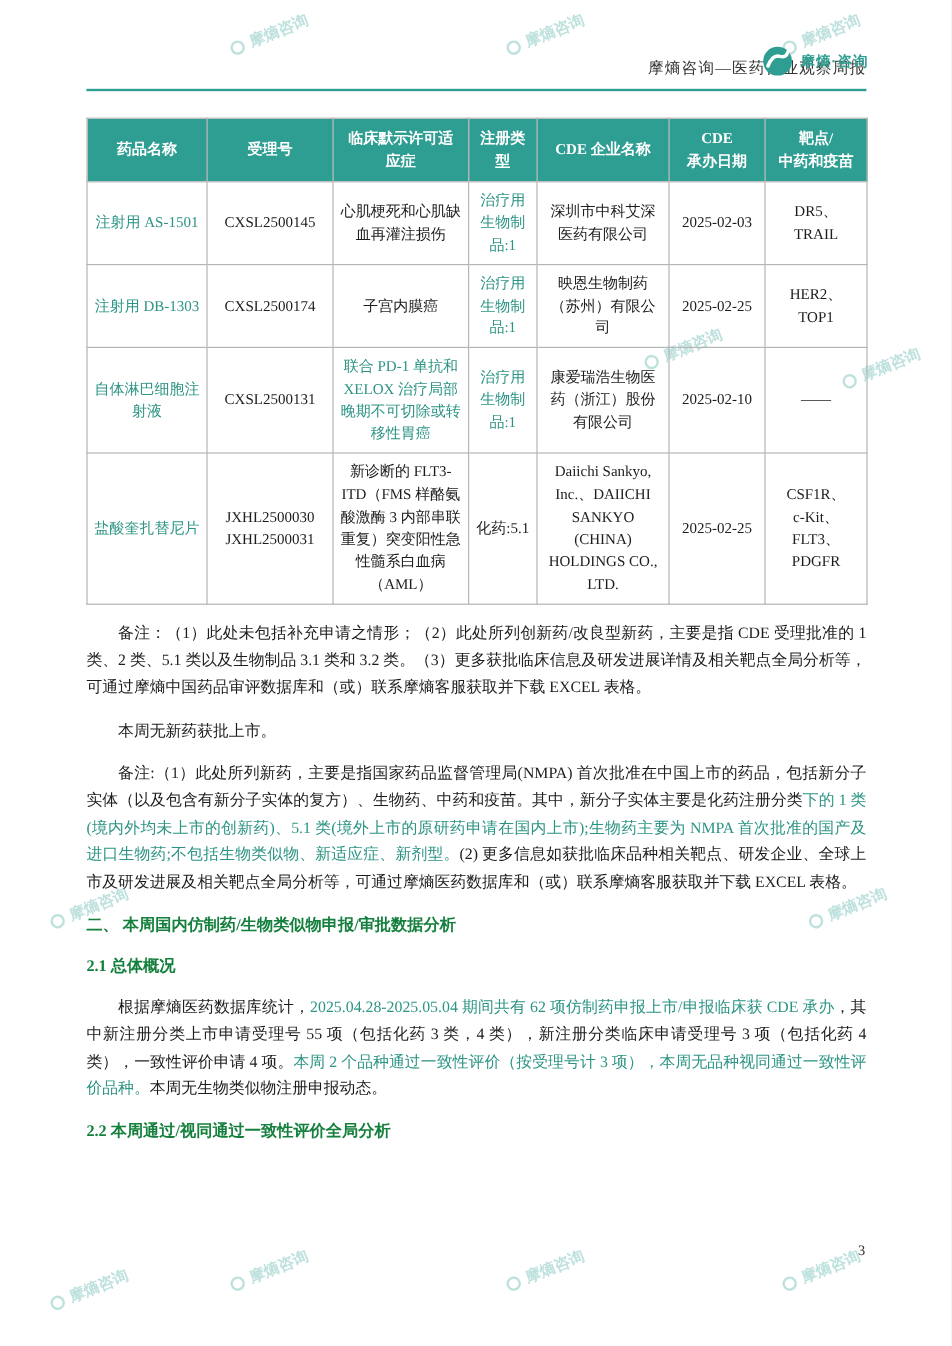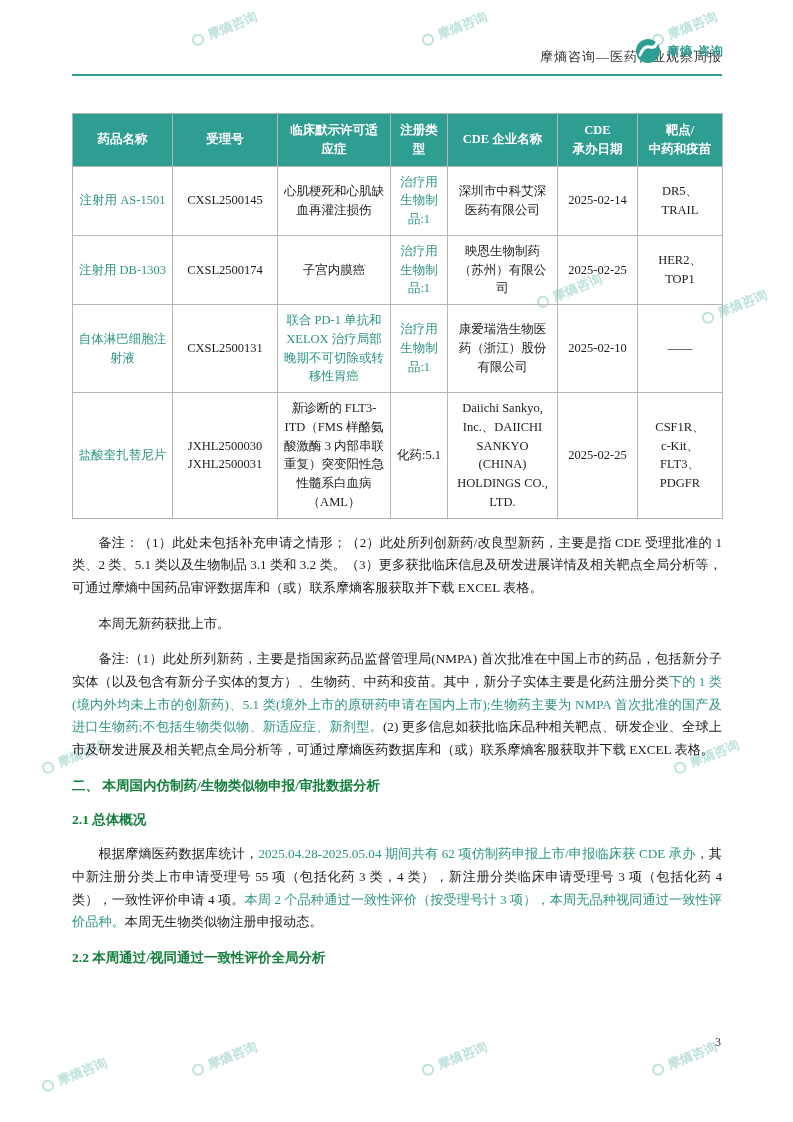--- a/index.html
+++ b/index.html
@@ -13,21 +13,21 @@
     position:relative;width:793px;height:1122px;margin:0 auto;background:#fff;
     overflow:hidden;font-family:"Liberation Serif","DejaVu Serif",serif;color:#1c1c1c;
   }
   .content{position:absolute;left:72px;width:650px;top:38px;}
   
   .hdr{position:relative;height:38px;border-bottom:2px solid var(--accent);}
   .hdr-title{position:absolute;left:0;right:0;top:10px;text-align:right;font-size:13px;color:#333;letter-spacing:1px;}
   .logo{position:absolute;right:-2px;top:0;display:flex;align-items:center;gap:6px;}
   .logo-text{font-family:"Liberation Sans","DejaVu Sans",sans-serif;font-weight:bold;font-size:12px;color:var(--accent);letter-spacing:1px;}
   
-  table{border-collapse:collapse;width:650px;margin-top:37px;font-size:12.5px;table-layout:fixed;}
+  table{border-collapse:collapse;width:650px;margin-top:22px;font-size:12.5px;table-layout:fixed;}
   th,td{border:1px solid #b5b5b5;padding:6px 5px;text-align:center;vertical-align:middle;line-height:1.5;white-space:pre-line;word-wrap:break-word;}
   th{background:var(--accent);color:#fff;font-weight:bold;font-size:12.5px;padding:7px 3px;}
   .c-link{color:var(--link);}
   .t-left{text-align:center;}
   
   .para{font-size:13.2px;line-height:1.72;text-indent:2em;margin:13px 0 0 0;text-align:justify;}
   .teal{color:var(--link);}
   h3{font-size:13.5px;margin:14px 0 0 0;line-height:1.5;}
   .h-teal{color:var(--accent);}
   .h-black{color:#15803d;}
@@ -129,21 +129,21 @@
 中药和疫苗</th>
         </tr>
       </thead>
       <tbody>
         <tr>
           <td class="c-link">注射用 AS-1501</td>
           <td>CXSL2500145</td>
           <td>心肌梗死和心肌缺血再灌注损伤</td>
           <td class="c-link">治疗用生物制品:1</td>
           <td>深圳市中科艾深医药有限公司</td>
-          <td>2025-02-14</td>
+          <td>2025-02-03</td>
           <td>DR5、
 TRAIL</td>
         </tr>
         <tr>
           <td class="c-link">注射用 DB-1303</td>
           <td>CXSL2500174</td>
           <td>子宫内膜癌</td>
           <td class="c-link">治疗用生物制品:1</td>
           <td>映恩生物制药（苏州）有限公司</td>
           <td>2025-02-25</td>

